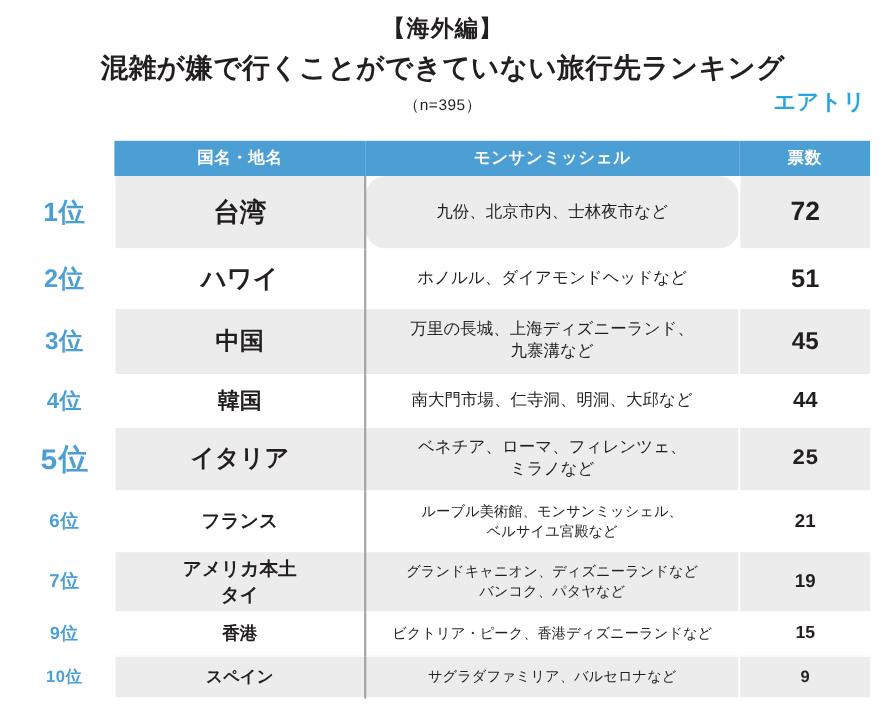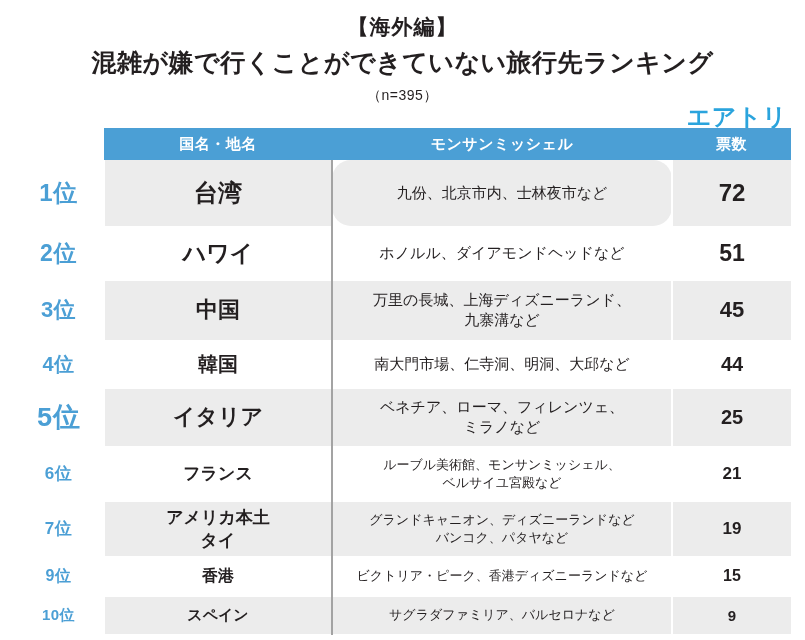--- a/index.html
+++ b/index.html
@@ -42,23 +42,23 @@
   .sample-size {
     font-size: 14px;
     margin-top: 8px;
     letter-spacing: 0.5px;
   }
 
   
   .logo {
     position: absolute;
     right: 18px;
-    top: 105px;
+    top: 83px;
     color: #2aa4dd;
-    font-size: 24px;
+    font-size: 20px;
     font-weight: bold;
     letter-spacing: 0.5px;
     line-height: 1;
   }
 
   
   .table-wrap {
     position: absolute;
     left: 14px;
     top: 128px;
@@ -149,21 +149,21 @@
   .r3 .votes-cell{ font-size: 22px; }
 
   .r4 .rank-cell { font-size: 20px; }
   .r4 .name-cell { font-size: 20px; }
   .r4 .spot-cell { font-size: 15px; }
   .r4 .votes-cell{ font-size: 20px; }
 
   .r5 .rank-cell { font-size: 27px; font-family: Liberation Mono, monospace; }
   .r5 .name-cell { font-size: 22px; }
   .r5 .spot-cell { font-size: 15px; }
-  .r5 .votes-cell{ font-size: 20px; }
+  .r5 .votes-cell{ font-size: 20px; font-family: Liberation Mono, monospace; }
 
   .r6 .rank-cell { font-size: 17px; }
   .r6 .name-cell { font-size: 17px; }
   .r6 .spot-cell { font-size: 13px; }
   .r6 .votes-cell{ font-size: 17px; }
 
   .r7 .rank-cell { font-size: 17px; }
   .r7 .name-cell { font-size: 17px; }
   .r7 .spot-cell { font-size: 13px; }
   .r7 .votes-cell{ font-size: 17px; }

